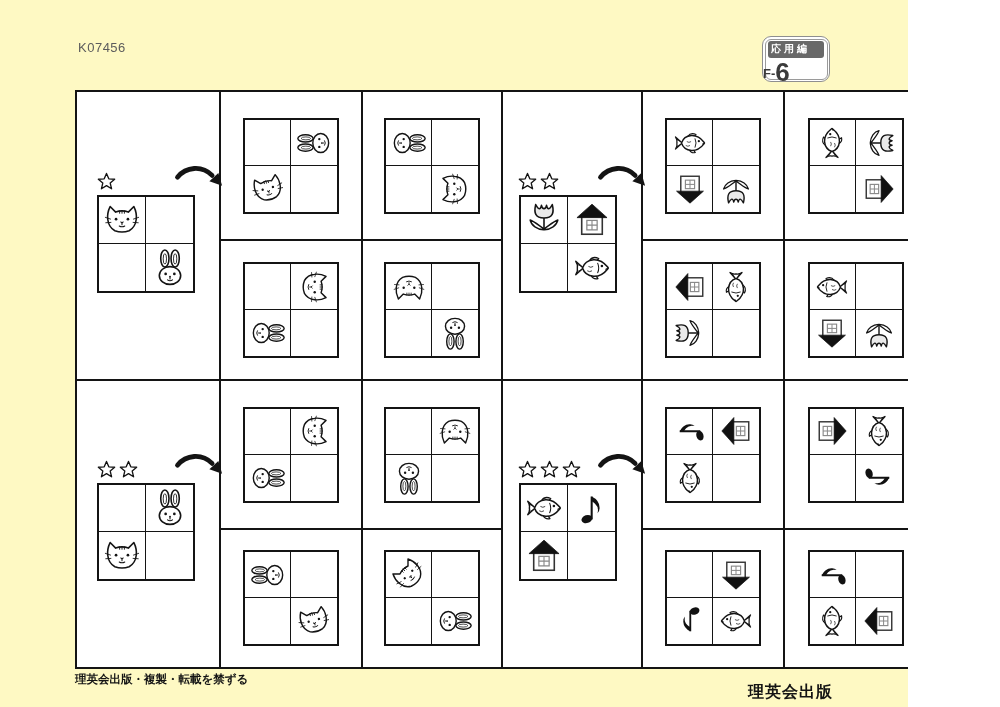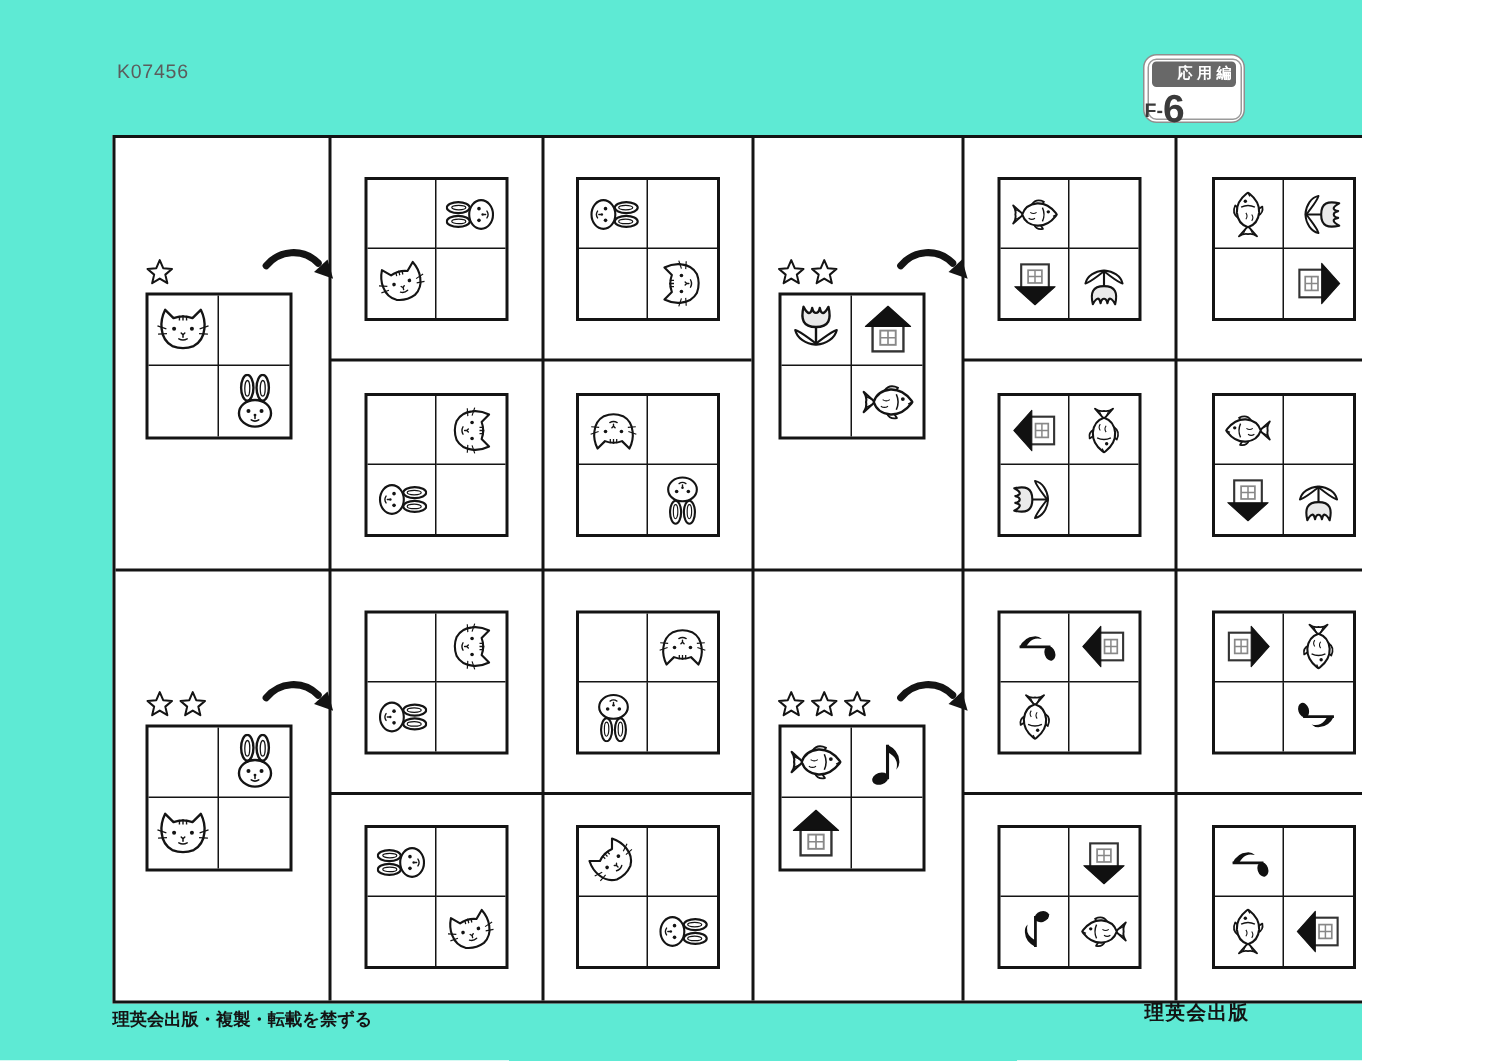--- a/index.html
+++ b/index.html
@@ -1,24 +1,24 @@
 <!DOCTYPE html>
 <html><head>
 <meta charset="utf-8">
 <style>
   html,body{margin:0;padding:0;background:#fff;}
-  .page{position:relative;width:908px;height:707px;background:#5eead4;overflow:hidden;
+  .page{position:relative;width:908px;height:707px;background:#fef9c3;overflow:hidden;
         font-family:"Liberation Sans", sans-serif;color:#111;}
   .code{position:absolute;left:78px;top:40px;font-size:13px;color:#5c5c5c;letter-spacing:.5px;}
   
   .badge{position:absolute;right:78px;top:36px;width:68px;height:46px;border:1.5px solid #8f8f8f;
          border-radius:9px;background:#fff;box-sizing:border-box;}
   .badge::before{content:"";position:absolute;inset:1.5px;border:1.2px solid #9a9a9a;border-radius:6px;}
   .badge-top{position:relative;margin:4px 5px 0;background:#686868;color:#fff;font-size:10px;
-         font-weight:700;letter-spacing:3px;text-align:right;border-radius:3px;padding:1px 0 2px 3px;}
+         font-weight:700;letter-spacing:3px;text-align:left;border-radius:3px;padding:1px 0 2px 3px;}
   .badge-level{position:relative;text-align:left;line-height:1;margin-top:1px;white-space:nowrap;}
   .lv-pre{font-size:13px;font-weight:700;color:#3a3a3a;vertical-align:3px;}
   .lv-num{font-size:26px;font-weight:700;color:#3a3a3a;}
   
   .sheet{position:absolute;left:75px;top:90px;width:850px;height:575px;border:2.5px solid #141414;
          box-sizing:content-box;background:#fff;}
   .vl{position:absolute;top:0;bottom:0;width:2px;background:#141414;}
   .hl{position:absolute;height:2px;background:#141414;}
   .v1{left:142px}.v2{left:284px}.v3{left:424px}.v4{left:564px}.v5{left:706px}
   .hfull{left:0;right:0;top:287px;}
@@ -43,21 +43,21 @@
              display:grid;grid-template-columns:1fr 1fr;grid-template-rows:1fr 1fr;box-sizing:content-box;}
   .pgrid .mini-grid{width:94px;height:94px;}
   .cell{border-right:1.6px solid #141414;border-bottom:1.6px solid #141414;
         display:flex;align-items:center;justify-content:center;overflow:visible;}
   .cell:nth-child(2n){border-right:none}
   .cell:nth-child(n+3){border-bottom:none}
   .icon{width:34px;height:34px;flex:none;}
   .pgrid .icon{width:38px;height:38px;}
   
   .foot-left{position:absolute;left:75px;top:672px;font-size:11.5px;font-weight:600;color:#141414;}
-  .foot-right{position:absolute;right:75px;top:666px;font-size:13px;font-weight:600;color:#141414;letter-spacing:1px;}
+  .foot-right{position:absolute;right:75px;top:682px;font-size:16px;font-weight:600;color:#141414;letter-spacing:1px;}
   .defs{position:absolute;width:0;height:0;overflow:hidden;}
 </style>
 </head>
 <body>
 
 <div class="page">
 
   <div class="code">K07456</div>
 
   <div class="badge">

